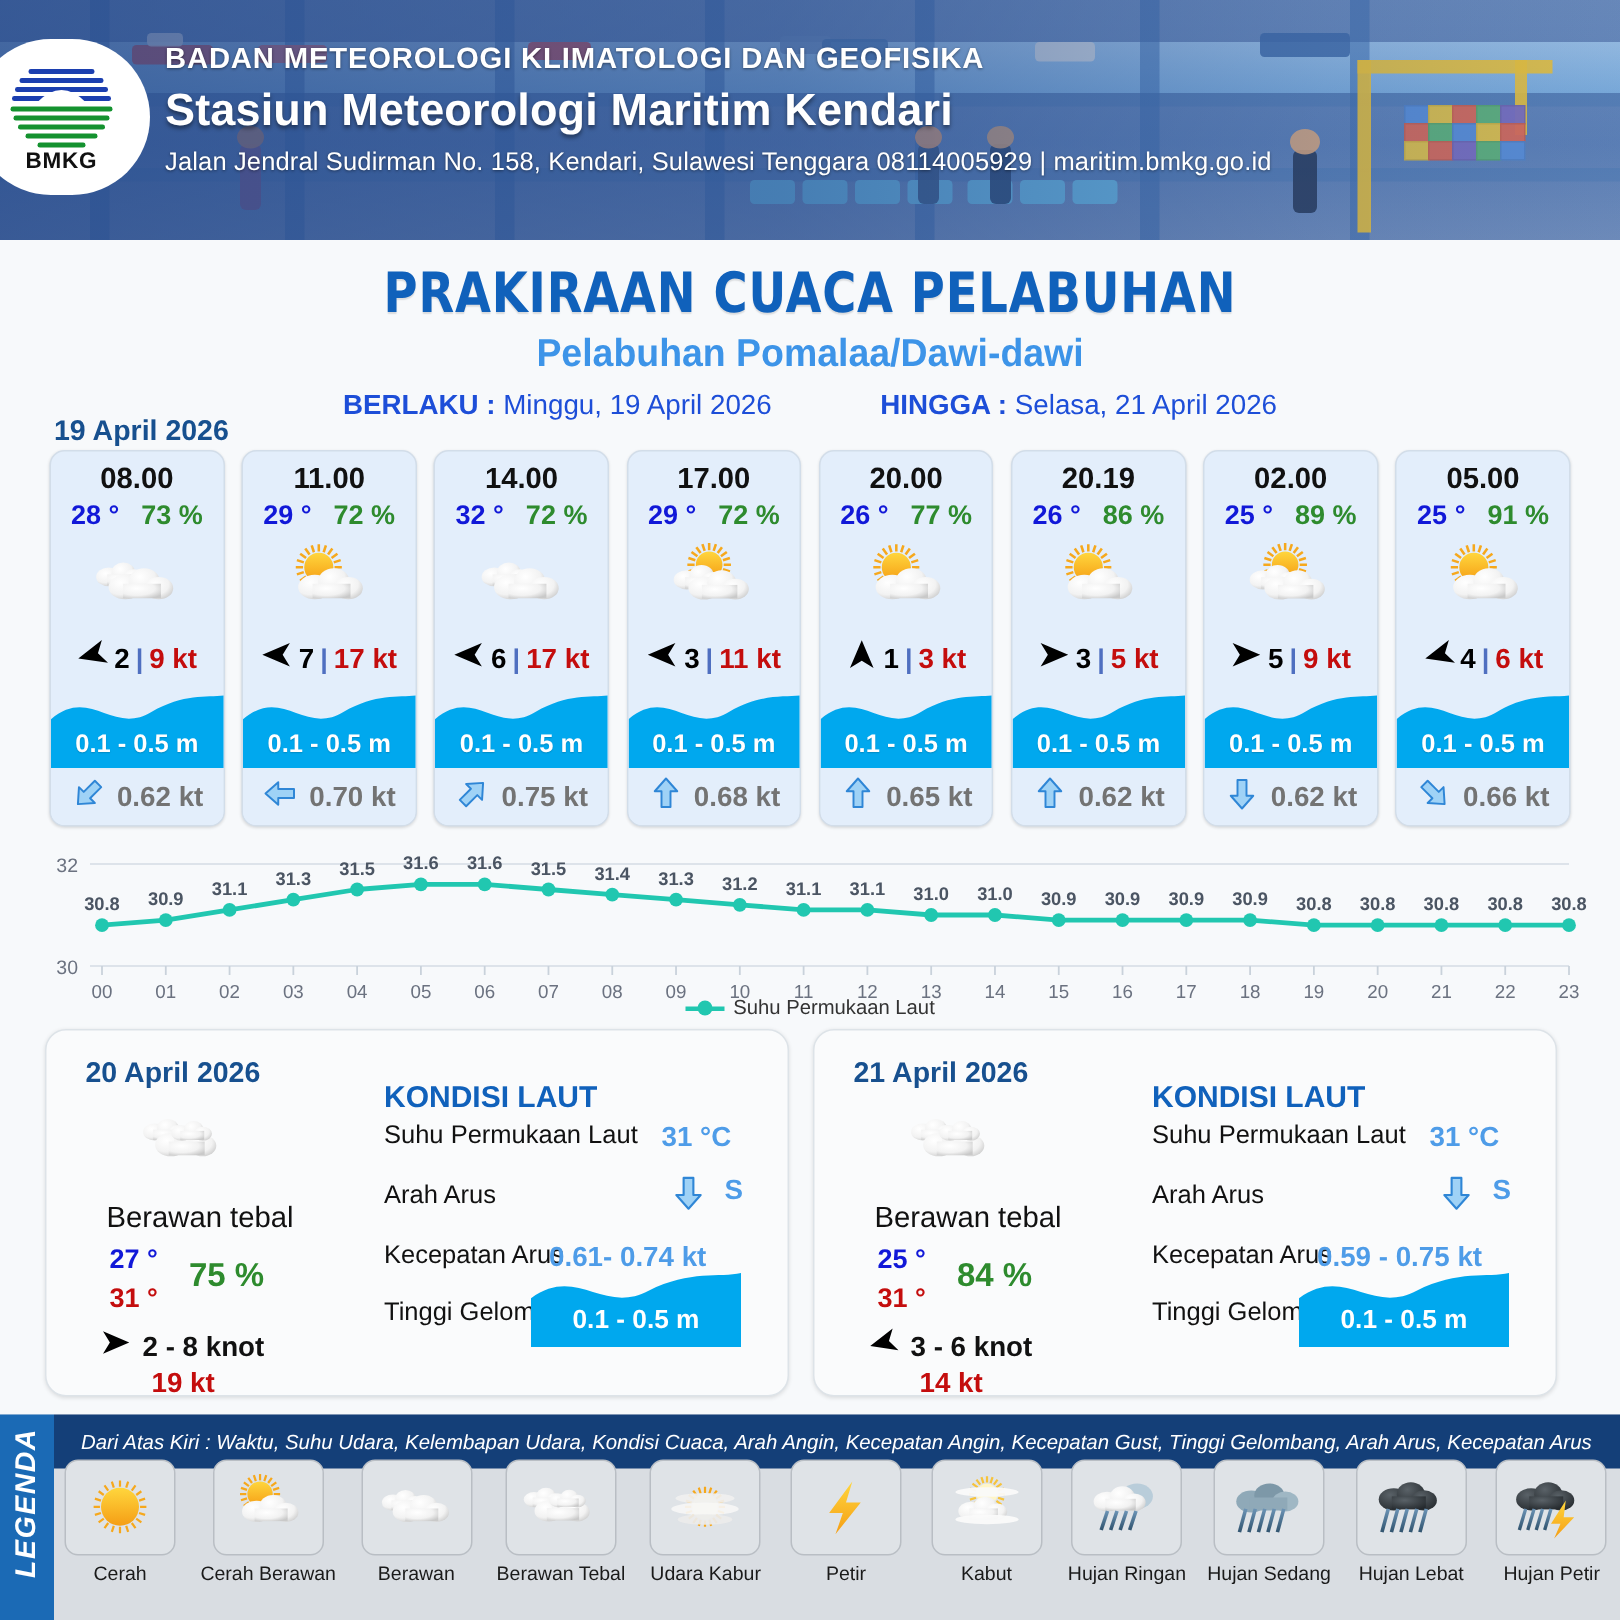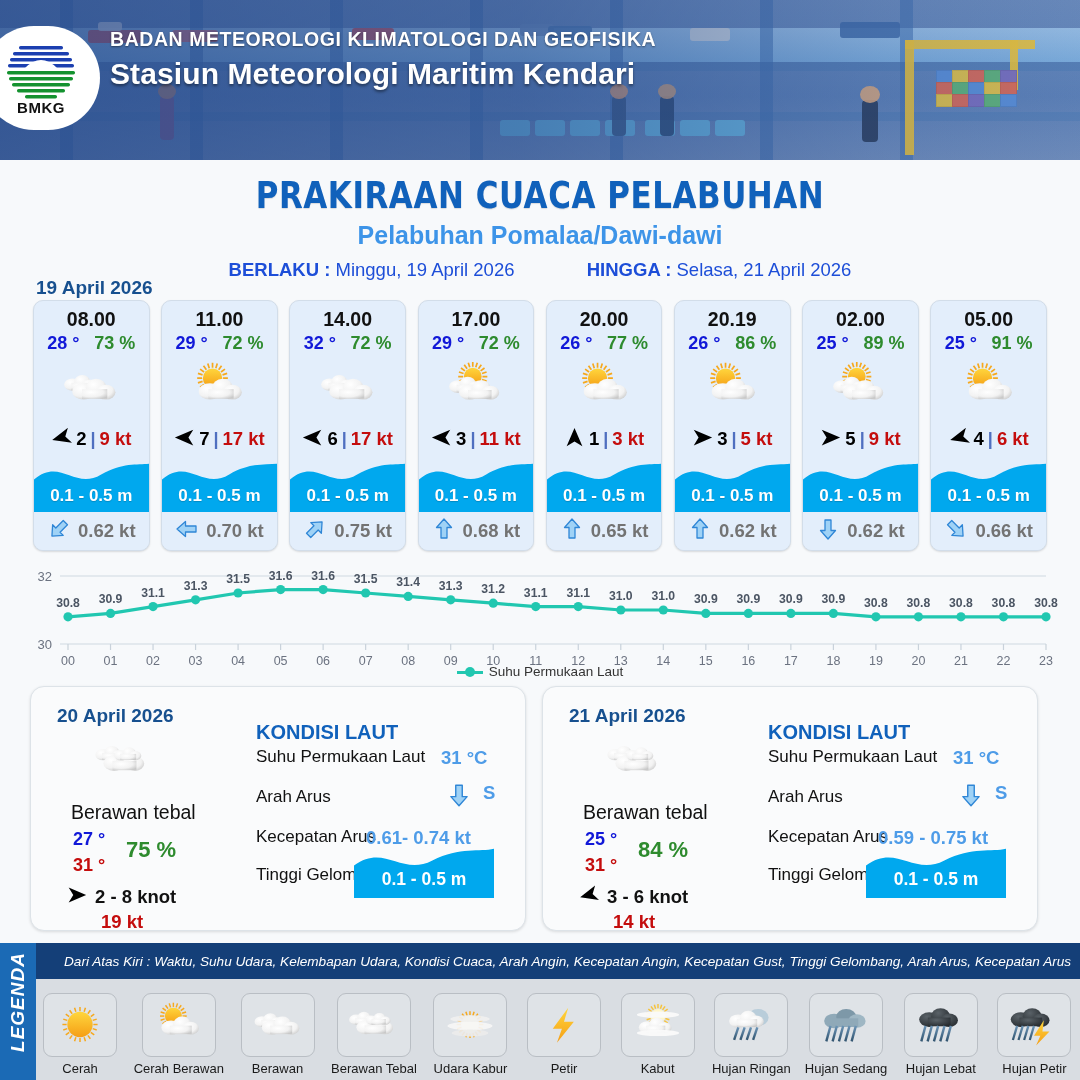--- a/index.html
+++ b/index.html
@@ -109,23 +109,23 @@
   .p-wavebox{position:absolute;left:323px;top:155px;width:140px;height:56px;}
   .p-wavebox span{position:absolute;left:0;right:0;bottom:8px;text-align:center;color:#fff;
     font-size:17.5px;font-weight:bold;}
 
   
   .legenda{position:absolute;left:0;top:943px;width:1080px;height:137px;background:#d9dde2;}
   .leg-side{position:absolute;left:0;top:0;width:36px;height:137px;background:#1b6ab5;}
   .leg-side span{position:absolute;left:-32px;top:48px;width:100px;text-align:center;
     transform:rotate(-90deg);color:#fff;font-size:19px;font-weight:bold;font-style:italic;letter-spacing:1px;}
   .leg-note{position:absolute;left:36px;top:0;width:1044px;height:36px;background:#143f78;
-    color:#fff;font-size:13.6px;font-style:italic;display:flex;align-items:center;padding-left:28px;
+    color:#fff;font-size:13.6px;font-style:italic;display:flex;align-items:center;padding-left:18px;
     box-sizing:border-box;}
-  .leg-items{position:absolute;left:40px;top:50px;width:1036px;display:flex;gap:12px;align-items:center;}
+  .leg-items{position:absolute;left:40px;top:30px;width:1036px;display:flex;gap:12px;align-items:center;}
   .leg-item{width:94px;margin-right:1.5px;display:flex;flex-direction:column;align-items:center;}
   .leg-box{width:72px;height:62px;border:1px solid #b9bec4;border-radius:9px;background:#dfe3e7;
     display:flex;align-items:center;justify-content:center;}
   .leg-label{font-size:13px;color:#1a1a1a;margin-top:4px;text-align:center;white-space:nowrap;}
 </style>
 </head>
 <body>
 
 <div class="banner">
   <div class="banner-art">
@@ -199,20 +199,21 @@
           <rect x="22" y="54" width="32" height="3.4" rx="1.6" fill="#14922f"></rect>
         </g>
       </svg>
       <div class="logo-title">BMKG</div>
     </div>
   </div>
 
   <div class="banner-text">
     <div class="org-line">BADAN METEOROLOGI KLIMATOLOGI DAN GEOFISIKA</div>
     <div class="station-line">Stasiun Meteorologi Maritim Kendari</div>
+    <div class="addr-line">Jalan Jendral Sudirman No. 158, Kendari, Sulawesi Tenggara  08114005929 | maritim.bmkg.go.id</div>
   </div>
 </div>
 
 <div class="titles">
   <div class="main-title">PRAKIRAAN CUACA PELABUHAN</div>
   <div class="sub-title">Pelabuhan Pomalaa/Dawi-dawi</div>
   <div class="valid-row">
     <span class="lbl">BERLAKU :</span>
     <span>Minggu, 19 April 2026</span>
     <span class="gap"></span>

